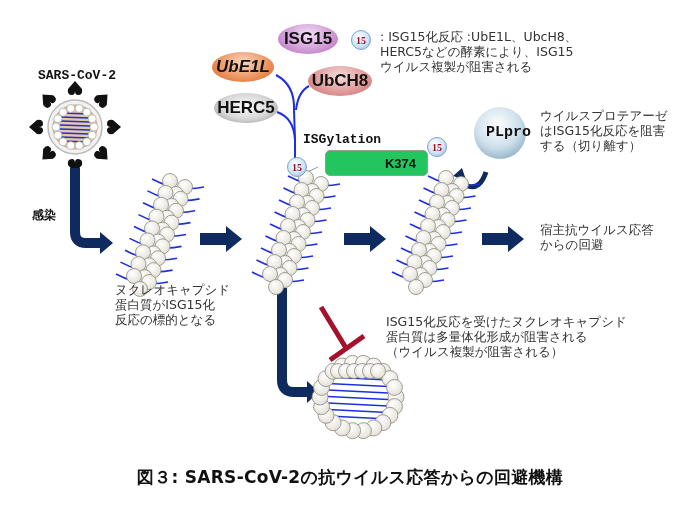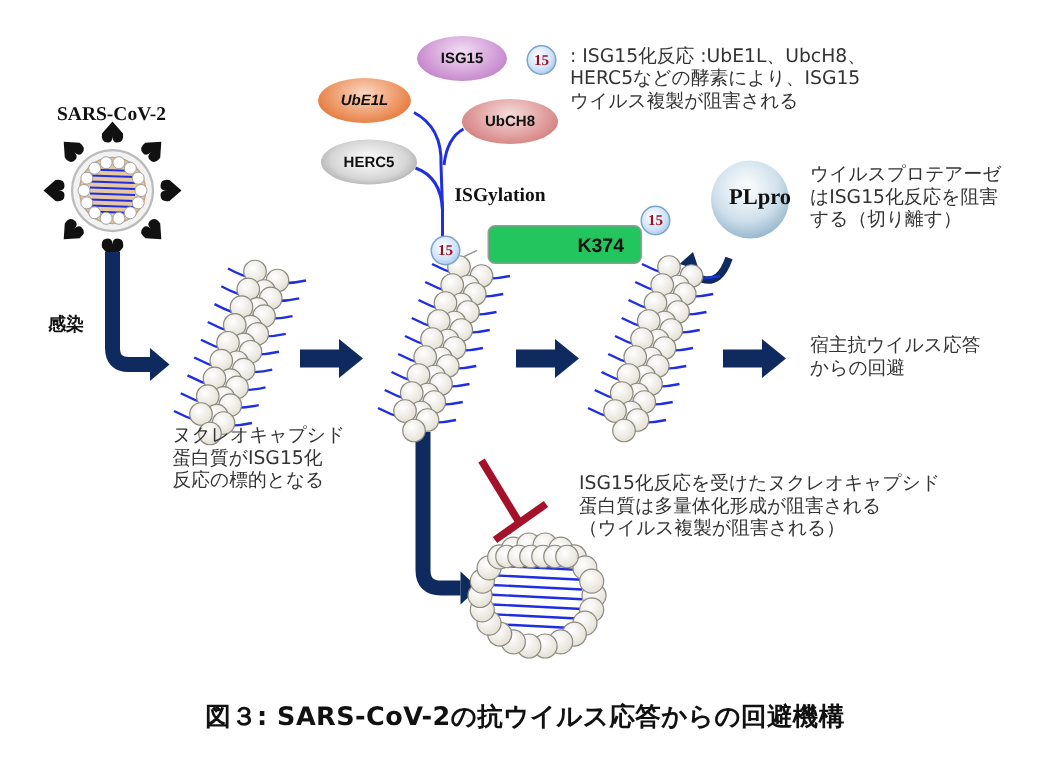--- a/index.html
+++ b/index.html
@@ -1,22 +1,22 @@
 <!DOCTYPE html>
 <html><head>
 <meta charset="utf-8">
 <style>
   html, body { margin:0; padding:0; background:#ffffff; }
   body { width:700px; height:518px; position:relative; overflow:hidden;
          font-family: "DejaVu Sans", "Liberation Sans", sans-serif; color:#222; }
   #stage { position:absolute; left:0; top:0; width:700px; height:518px; }
   .txt { position:absolute; font-size:12.5px; line-height:15px; color:#333; white-space:nowrap; }
-  .bold { font-weight:bold; color:#111; font-family: Liberation Serif, serif; }
+  .bold { font-weight:bold; color:#111; font-family: Liberation Mono, monospace; }
   .pill { position:absolute; border-radius:50%; display:flex; align-items:center; justify-content:center;
-          font-family:"Liberation Sans", sans-serif; font-weight:bold; font-size:10px; color:#111; }
+          font-family:"Liberation Sans", sans-serif; font-weight:bold; font-size:17px; color:#111; }
   .badge { position:absolute; width:18px; height:18px; border-radius:50%;
            background: radial-gradient(circle at 40% 35%, #ffffff 0%, #cfe3f7 55%, #8fb7e0 100%);
            border:1px solid #7aa3cf; display:flex; align-items:center; justify-content:center;
            font-family:Liberation Serif, serif; font-weight:bold; font-size:10px; color:#9b1020; }
   .k374 { position:absolute; border:1px solid #999; border-radius:5px; background:#22c55e;
           font-family:"Liberation Sans", sans-serif; font-weight:bold; font-size:13px; color:#111;
           display:flex; align-items:center; justify-content:center;padding-left:48px; }
   .caption { position:absolute; left:0; width:700px; text-align:center; top:466px;
              font-size:17px; font-weight:bold; color:#111; letter-spacing:0.3px; }
 </style>
@@ -275,21 +275,21 @@
   <div class="pill" style="left:212px;top:52px;width:62px;height:30px;background:radial-gradient(ellipse at 50% 35%,#fbd8c2 0%,#e8844a 70%,#c55f26 100%);font-style:italic;">
     <span>UbE1L</span>
   </div>
   <div class="pill" style="left:308px;top:66px;width:64px;height:30px;background:radial-gradient(ellipse at 50% 35%,#f7dcdc 0%,#d98a8a 70%,#b55f5f 100%);">
     <span>UbCH8</span>
   </div>
   <div class="pill" style="left:214px;top:93px;width:64px;height:30px;background:radial-gradient(ellipse at 50% 45%,#ffffff 0%,#d6d6d6 55%,#8a8a8a 100%);">
     <span>HERC5</span>
   </div>
 
-  <div class="txt bold" style="left:303px;top:122px;font-size:13px;">ISGylation</div>
+  <div class="txt bold" style="left:303px;top:132px;font-size:13px;">ISGylation</div>
 
   <div class="badge" style="left:287px;top:157px;">
     <span>15</span>
   </div>
   <div class="k374" style="left:325px;top:150px;width:53px;height:24px;">
     <span>K374</span>
   </div>
 
   <div class="badge" style="left:351px;top:30px;">
     <span>15</span>

